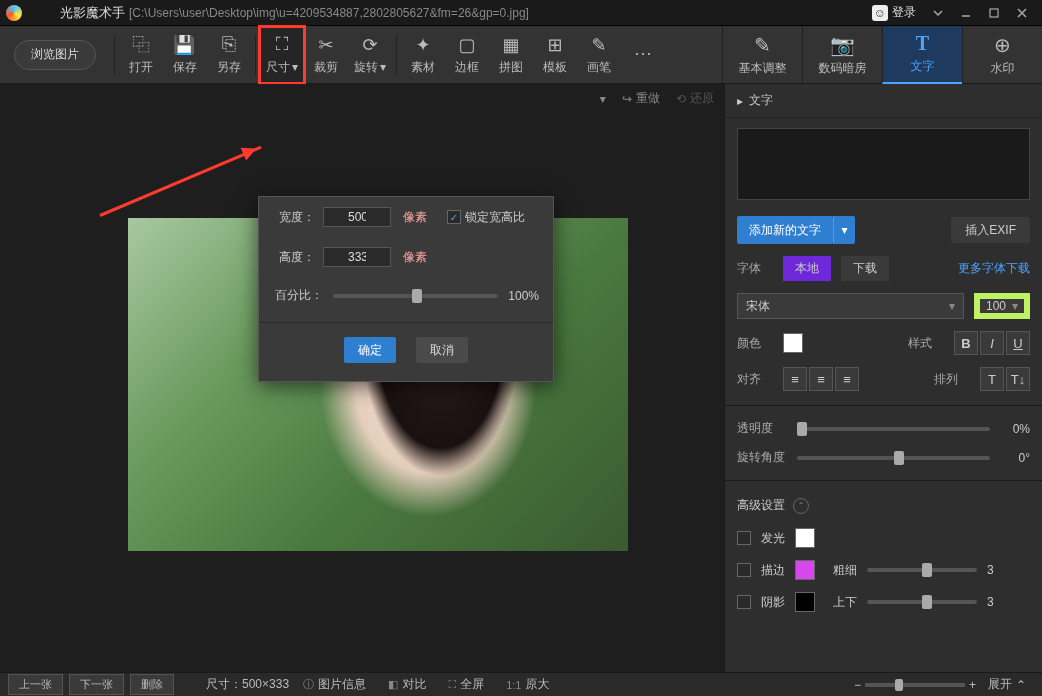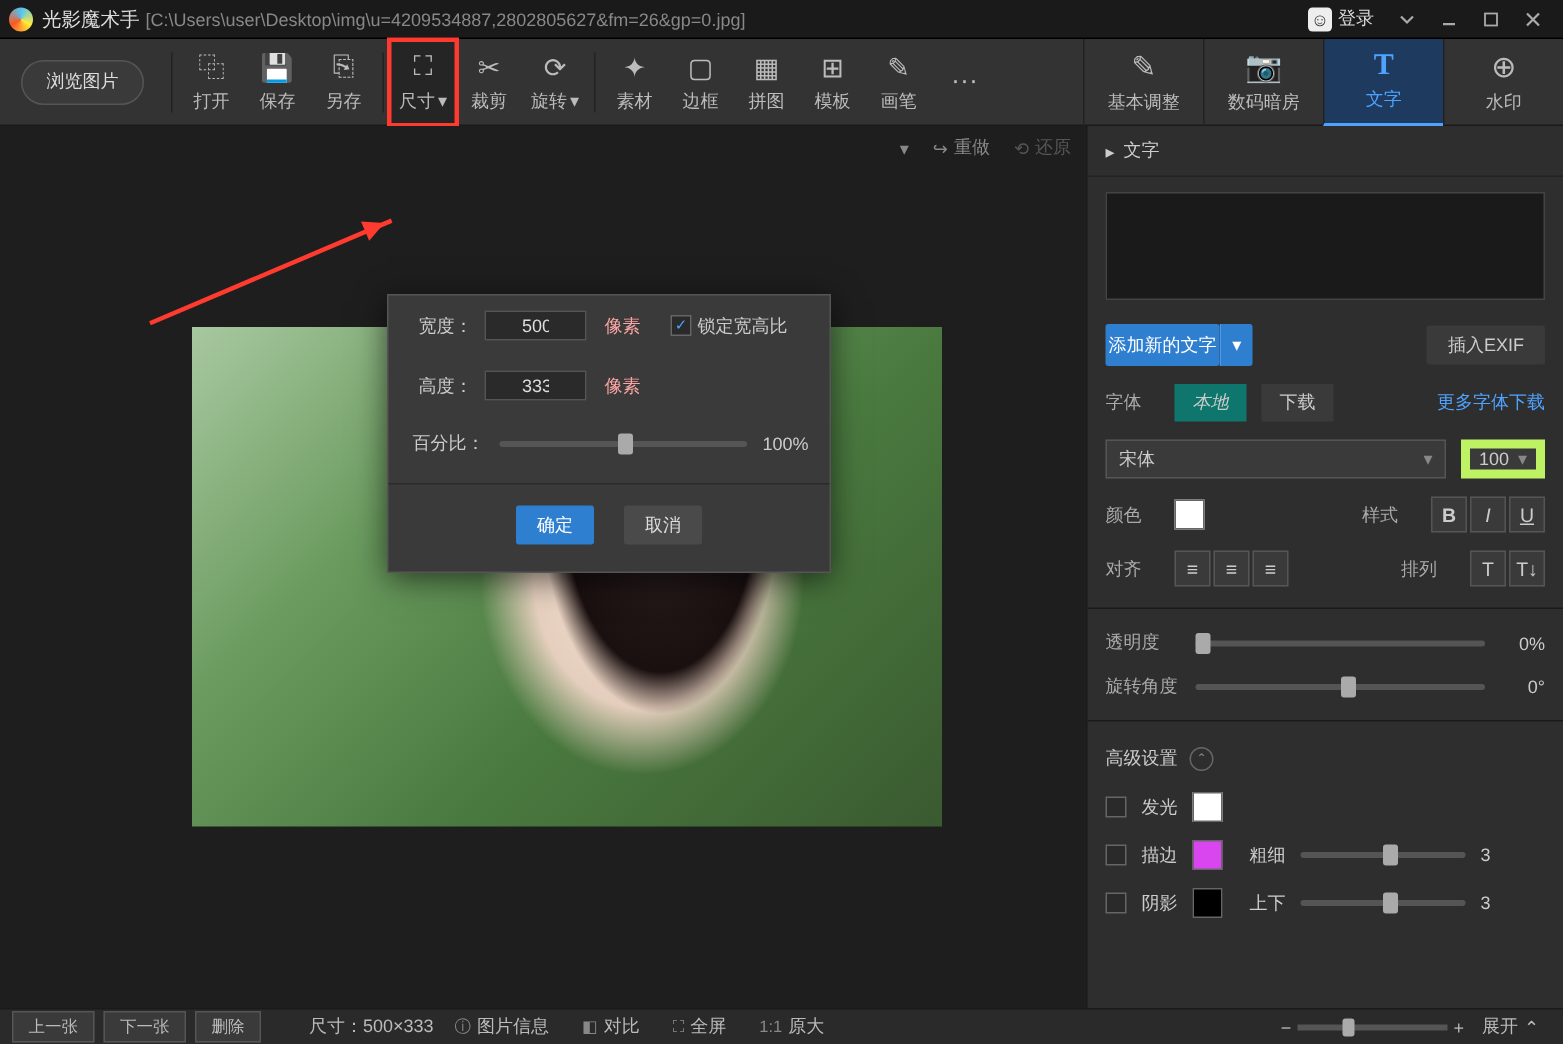--- a/index.html
+++ b/index.html
@@ -1,19 +1,19 @@
 <!DOCTYPE html>
 <html><head>
 <meta charset="utf-8">
 <style>
 * { margin: 0; padding: 0; box-sizing: border-box; font-family: "Microsoft YaHei", Arial, sans-serif; }
 body { background: #2a2a2a; color: #ccc; font-size: 12px; width: 1042px; height: 696px; overflow: hidden; position: relative; }
 .titlebar { height: 26px; background: #1a1a1a; display: flex; align-items: center; padding: 0 6px; border-bottom: 1px solid #000; }
 .titlebar .logo { width: 16px; height: 16px; border-radius: 50%; background: conic-gradient(#4fc3f7,#ffeb3b,#ff5722,#4fc3f7); margin-right: 6px; }
-.titlebar .title { color: #ddd; font-size: 13px; }
+.titlebar .title { color: #ddd; font-size: 13px; margin-left: 32px; }
 .titlebar .path { color: #888; font-size: 12px; margin-left: 4px; }
 .titlebar .spacer { flex: 1; }
 .titlebar .login { display: flex; align-items: center; gap: 4px; color: #ddd; padding: 0 8px; }
 .titlebar .login .face { width: 16px; height: 16px; background: #eee; border-radius: 3px; display: flex; align-items: center; justify-content: center; font-size: 12px; color: #333; }
 .titlebar .winbtn { width: 28px; height: 20px; display: flex; align-items: center; justify-content: center; color: #aaa; cursor: pointer; }
 .toolbar { height: 58px; background: #333; display: flex; align-items: center; border-bottom: 1px solid #1a1a1a; }
 .browse-btn { margin: 0 14px; width: 82px; height: 30px; background: #3a3a3a; border: 1px solid #555; border-radius: 15px; display: flex; align-items: center; justify-content: center; color: #ddd; cursor: pointer; }
 .tb-item { width: 44px; height: 56px; display: flex; flex-direction: column; align-items: center; justify-content: center; gap: 3px; color: #bbb; cursor: pointer; }
 .tb-item .ic { width: 22px; height: 22px; display: flex; align-items: center; justify-content: center; font-size: 18px; }
 .tb-item .lb { font-size: 12px; display: flex; align-items: center; gap: 2px; }
@@ -45,25 +45,25 @@
 .size-dialog .slider-track { flex: 1; height: 4px; background: #555; position: relative; border-radius: 2px; }
 .size-dialog .slider-thumb { position: absolute; top: -5px; width: 10px; height: 14px; background: #aaa; border-radius: 2px; }
 .size-dialog .btns { display: flex; justify-content: center; gap: 20px; padding: 14px 0 18px; border-top: 1px solid #2a2a2a; margin-top: 8px; }
 .size-dialog .btn { width: 52px; height: 26px; display: flex; align-items: center; justify-content: center; cursor: pointer; border-radius: 2px; }
 .size-dialog .btn.ok { background: #2f7fd1; color: #fff; }
 .size-dialog .btn.cancel { background: #4a4a4a; color: #ddd; }
 .right-panel { width: 318px; background: #2e2e2e; border-left: 1px solid #1a1a1a; overflow-y: auto; }
 .panel-header { padding: 8px 12px; color: #ccc; display: flex; align-items: center; gap: 6px; border-bottom: 1px solid #222; }
 .text-preview { margin: 10px 12px; height: 72px; background: #1a1a1a; border: 1px solid #444; }
 .panel-row { display: flex; align-items: center; padding: 6px 12px; gap: 10px; }
-.add-text-btn { background: #2f7fd1; color: #fff; height: 28px; padding: 0 2px; display: flex; align-items: center; border-radius: 2px; cursor: pointer; }
+.add-text-btn { background: #2f7fd1; color: #fff; height: 28px; padding: 0 12px; display: flex; align-items: center; border-radius: 2px; cursor: pointer; }
 .add-text-dd { width: 22px; height: 28px; background: #2f7fd1; border-left: 1px solid #4a9ae8; display: flex; align-items: center; justify-content: center; color: #fff; cursor: pointer; border-radius: 0 2px 2px 0; }
 .insert-exif { margin-left: auto; background: #3a3a3a; height: 26px; padding: 0 14px; display: flex; align-items: center; color: #ccc; cursor: pointer; border-radius: 2px; }
 .subtab { padding: 4px 12px; background: #3a3a3a; color: #ccc; cursor: pointer; }
-.subtab.active { background: #0f766e; font-style: italic; }
+.subtab.active { background: #6d28d9; }
 .link-text { color: #4fa3ff; margin-left: auto; cursor: pointer; }
 .font-select { flex: 1; height: 26px; background: #3a3a3a; border: 1px solid #555; display: flex; align-items: center; padding: 0 8px; color: #ccc; }
 .font-select .dd { margin-left: auto; color: #888; }
 .num-input { width: 56px; height: 26px; background: #3a3a3a; border: 6px solid #bef264; display: flex; align-items: center; padding: 0 6px; color: #ccc; }
 .color-swatch { width: 20px; height: 20px; border: 1px solid #666; }
 .style-btns { display: flex; gap: 2px; }
 .sbtn { width: 24px; height: 24px; background: #3a3a3a; border: 1px solid #555; display: flex; align-items: center; justify-content: center; color: #ccc; cursor: pointer; font-size: 13px; }
 .prop-label { width: 36px; color: #aaa; }
 .hslider { flex: 1; height: 4px; background: #555; position: relative; border-radius: 2px; }
 .hslider .thumb { position: absolute; top: -5px; width: 10px; height: 14px; background: #aaa; border-radius: 2px; }

